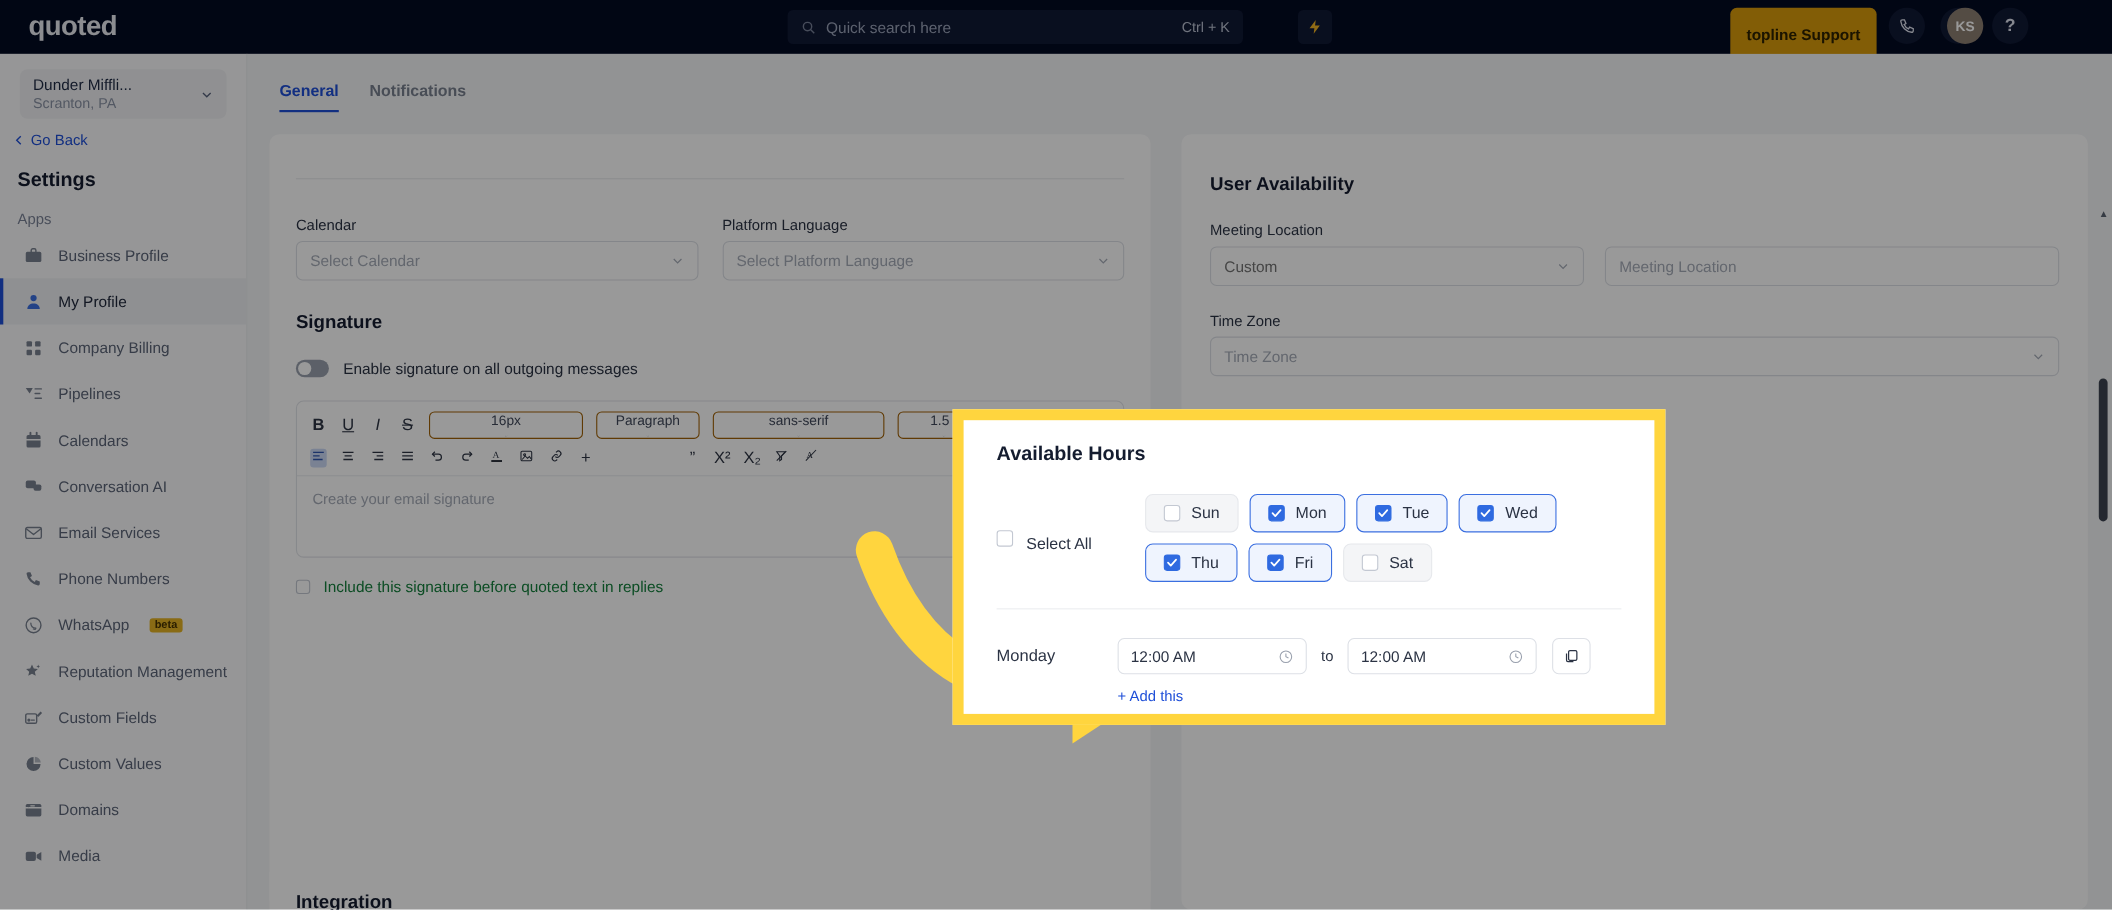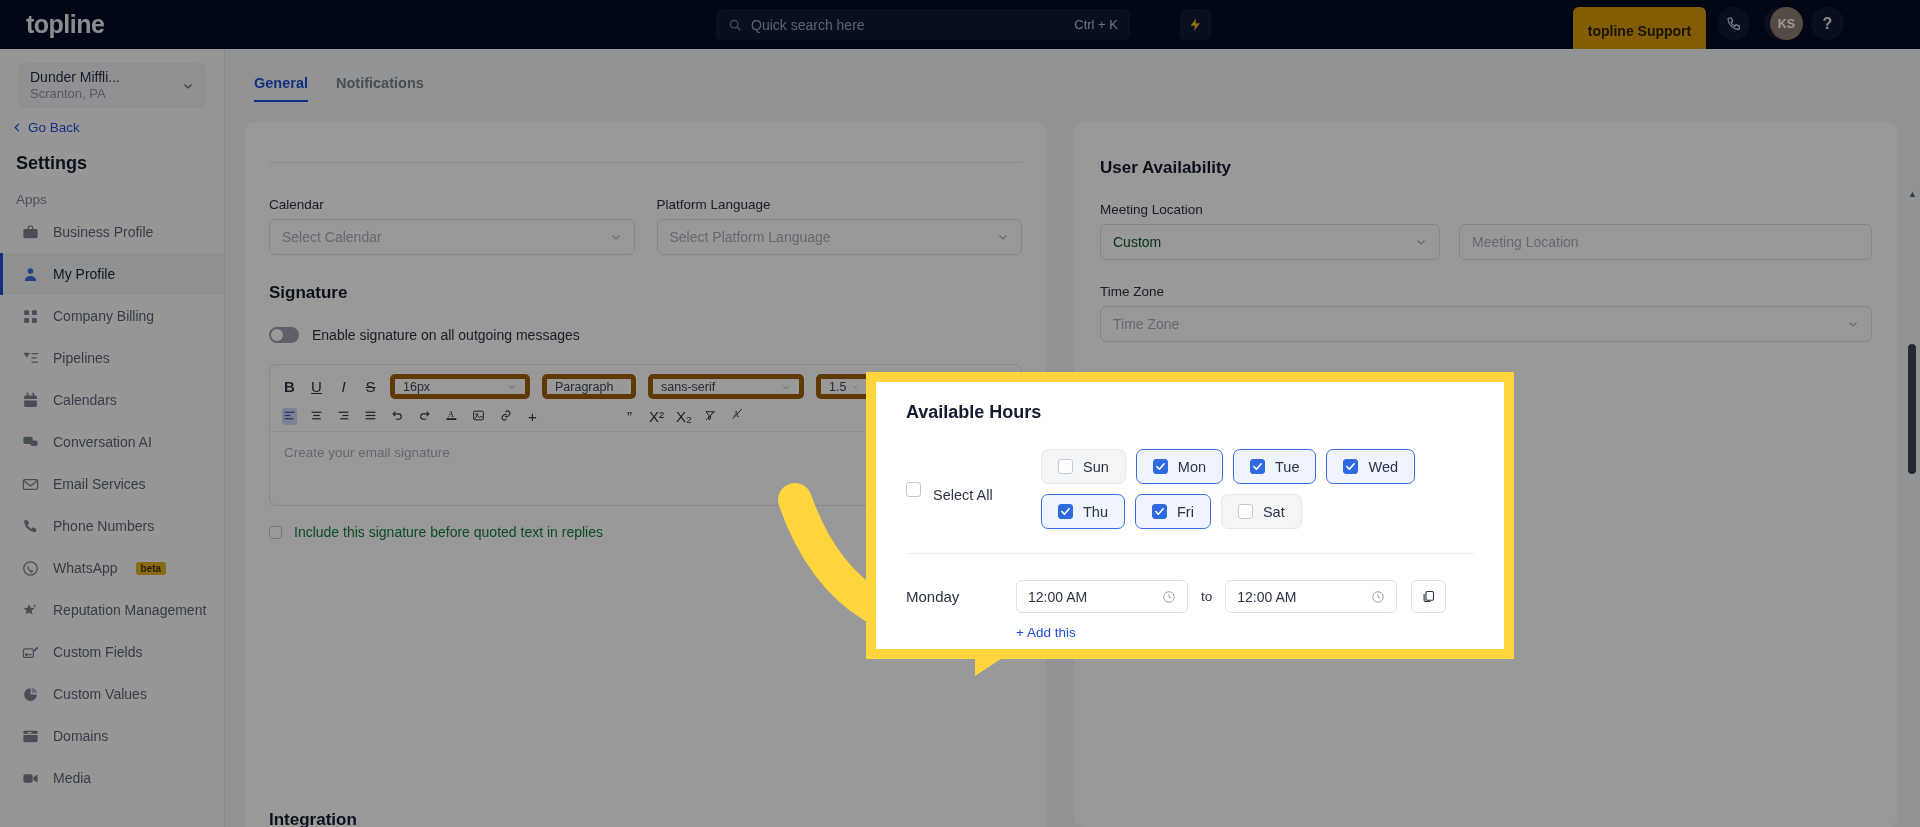--- a/index.html
+++ b/index.html
@@ -110,39 +110,39 @@
   .right-card { flex:1; position:relative; overflow:hidden; }
 
   .divider { height:1px; background:#e9eaee; }
   .fieldlabel { font-size:13.5px; color:#2b3344; margin-bottom:7px; }
   .selectbox {
     height:36px; border:1px solid #dde0e6; border-radius:6px;
     display:flex; align-items:center; padding:0 12px; font-size:14px;
     color:#a6acb8; background:#fff;
   }
   .selectbox .val { flex:1; }
-  .selectbox.filled .val { color:#14532d; }
+  .selectbox.filled .val { color:#737373; }
   .sect-title { font-size:17px; color:#141c2f; font-weight:700; }
 
   .toggle {
     width:30px; height:16px; border-radius:9px; background:#9aa1ae;
     position:relative; flex:0 0 auto;
   }
   .toggle::after {
     content:""; position:absolute; left:2px; top:2px; width:12px; height:12px;
     border-radius:50%; background:#fff;
   }
   .editor { border:1px solid #e2e4e9; border-radius:7px; }
   .etoolbar { padding:9px 12px 6px 12px; display:flex; flex-direction:column; gap:8px; }
   .erow { display:flex; align-items:center; gap:12px; }
   .ebtn { font-size:15px; color:#2e3544; width:15px; text-align:center; }
   .eselect {
-    border:5px solid #a16207; border-radius:5px; height:25px;
+    border:1px solid #a16207; border-radius:5px; height:25px;
     display:flex; align-items:center; padding:0 8px; font-size:12.5px;
-    color:#41495b; gap:6px;
+    color:#41495b; gap:6px;flex-direction:column;
   }
   .ebtn.sel { background:#ccd9f5; border-radius:3px; }
   .earea { border-top:1px solid #eceef1; padding:13px 14px; height:74px;
            font-size:13.5px; color:#a6acb8; position:relative;}
   .resize { position:absolute; right:4px; bottom:3px; color:#9aa1ae; font-size:11px;}
   .cbx { width:13px; height:13px; border:1.5px solid #c3c8d2; border-radius:3px;
          flex:0 0 auto; background:#fff; }
   .primary-btn {
     background:#4b63a6; color:#fff; font-size:14px; font-weight:600;
     border-radius:6px; padding:10px 19px;
@@ -207,21 +207,21 @@
   .arrow-layer { position:absolute; inset:0; z-index:35; pointer-events:none; }
 </style>
 </head>
 <body>
 
 <div id="root">
 
   <div class="base">
 
     <div class="topnav">
-      <div class="brand">topline</div>
+      <div class="brand">quoted</div>
 
       <div class="searchwrap">
         <svg class="search-ico" viewBox="0 0 24 24" fill="none" stroke="#9aa3b8" stroke-width="2.2">
           <circle cx="10.5" cy="10.5" r="6.5"></circle>
             <line x1="15.5" y1="15.5" x2="21" y2="21"></line>
         </svg>
         <span class="search-ph">Quick search here</span>
         <span class="search-kbd">Ctrl + K</span>
       </div>
 
@@ -441,21 +441,21 @@
                   <svg width="10" height="10" viewBox="0 0 24 24" fill="none" stroke="#a6acb8" stroke-width="2.4">
                       <polyline points="5,9 12,16 19,9"></polyline>
                     </svg>
                 </div>
                 <div class="eselect" style="width:156px;">
                   <span style="flex:1">sans-serif</span>
                   <svg width="10" height="10" viewBox="0 0 24 24" fill="none" stroke="#a6acb8" stroke-width="2.4">
                       <polyline points="5,9 12,16 19,9"></polyline>
                     </svg>
                 </div>
-                <div class="eselect" style="width:56px;">
+                <div class="eselect" style="width:56px;align-items:flex-end;">
                   <span style="flex:1">1.5</span>
                   <svg width="10" height="10" viewBox="0 0 24 24" fill="none" stroke="#a6acb8" stroke-width="2.4">
                       <polyline points="5,9 12,16 19,9"></polyline>
                     </svg>
                 </div>
               </div>
               <div class="erow">
                 <span class="ebtn sel">
                   <svg width="13" height="13" viewBox="0 0 24 24" stroke="#2f56b0" stroke-width="2.2">
                       <line x1="3" y1="6" x2="21" y2="6"></line>

